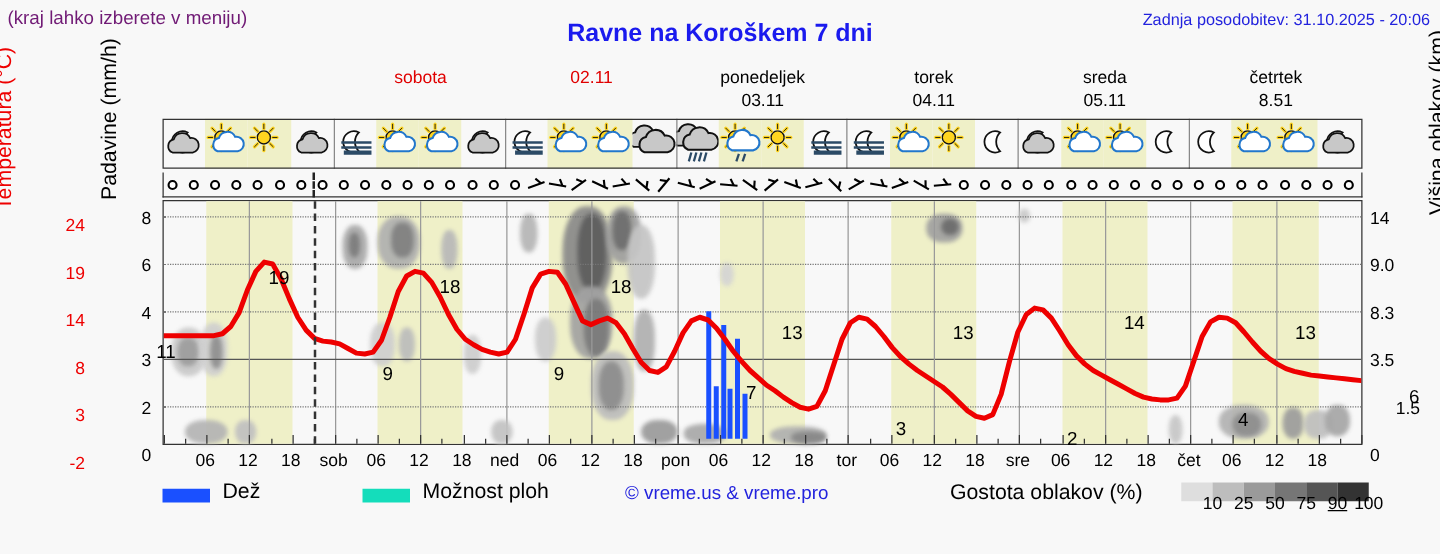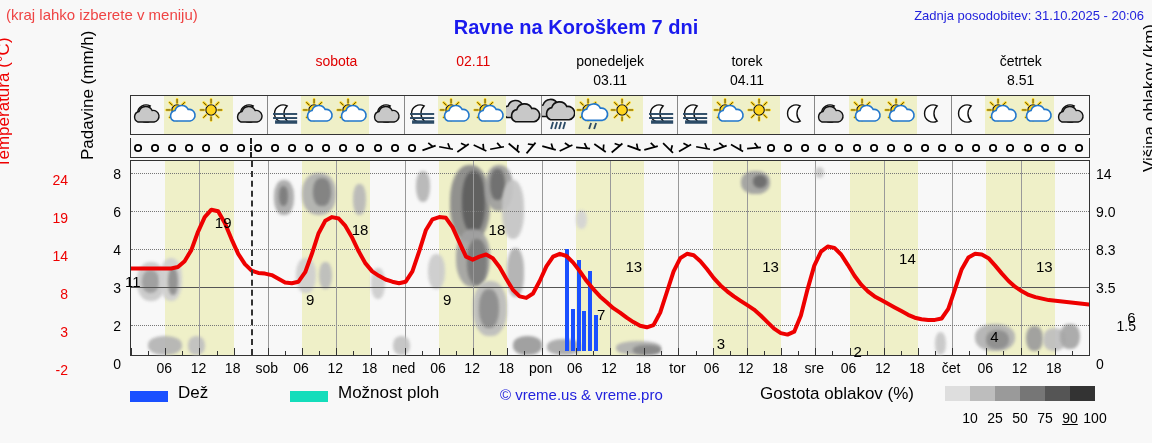--- a/index.html
+++ b/index.html
@@ -6,21 +6,21 @@
   body{
     width:1152px;height:443px;
     background:#f8f8f8;
     font-family:"Liberation Sans", sans-serif;
     position:relative;
     overflow:hidden;
   }
   .abs{position:absolute;}
 
   
-  #menu-note{left:6px;top:6px;color:#ef4444;font-size:15px;white-space:nowrap;}
+  #menu-note{left:6px;top:6px;color:#701a75;font-size:15px;white-space:nowrap;}
   #page-title{left:0;top:16px;width:1152px;text-align:center;color:#1a1aee;font-size:20px;font-weight:bold;}
   #last-update{right:8px;top:8px;color:#2222dd;font-size:13px;white-space:nowrap;}
   .band{position:absolute;top:0;height:100%;background:#eff0c8;}
   .daysep{position:absolute;top:0;height:100%;width:1px;background:#999;}
   .nowline{position:absolute;top:0;height:100%;border-left:2px dashed #333;}
 
   
   #dayheads{left:130px;top:52px;width:960px;height:40px;}
   .dayhead{position:absolute;top:0;width:137.14px;text-align:center;font-size:14px;color:#000;line-height:19px;}
   .dayhead.wknd{color:#e00000;}
@@ -61,21 +61,21 @@
   .xlab{position:absolute;font-size:14px;color:#000;text-align:center;width:40px;margin-left:-20px;}
 
   
   #legend{left:130px;top:386px;width:1010px;height:40px;}
   .lgswatch{position:absolute;width:38px;height:11px;top:5px;}
   .lglabel{position:absolute;top:-3px;font-size:17px;color:#000;white-space:nowrap;}
   #copyright{position:absolute;left:370px;top:0px;font-size:15px;color:#2222dd;white-space:nowrap;}
   #cloudlegend-title{position:absolute;left:630px;top:-2px;font-size:17px;color:#000;white-space:nowrap;}
   #cloudbar{position:absolute;left:815px;top:0px;height:15px;width:150px;display:flex;}
   #cloudbar div{flex:1;height:100%;}
-  #cloudticks{position:absolute;left:805px;top:24px;width:180px;height:18px;}
+  #cloudticks{position:absolute;left:805px;top:8px;width:180px;height:18px;}
   .cl-t{position:absolute;font-size:14px;color:#000;text-align:center;width:30px;margin-left:-15px;}
 
   .tlabel{position:absolute;font-size:15px;color:#000;font-family:"Liberation Sans",sans-serif;}
   svg{display:block;}
 </style>
 </head>
 <body>
 
 <div class="abs" id="menu-note">(kraj lahko izberete v meniju)</div>
 <div class="abs" id="page-title">Ravne na Koroškem 7 dni</div>
@@ -88,20 +88,24 @@
     <div class="dayhead wknd" style="left: 274.714px;">
       <div>02.11</div>
     </div>
     <div class="dayhead" style="left: 411.571px;">
       <div>ponedeljek</div>
       <div>03.11</div>
     </div>
     <div class="dayhead" style="left: 548.429px;">
       <div>torek</div>
       <div>04.11</div>
+    </div>
+    <div class="dayhead" style="left: 685.286px;">
+      <div>sreda</div>
+      <div>05.11</div>
     </div>
     <div class="dayhead" style="left: 822.143px;">
       <div>četrtek</div>
       <div>8.51</div>
     </div>
   </div>
 
 <div class="abs" id="iconrow">
     <div class="icocell" style="left: 0px; width: 34.2143px;">
       <svg width="34.214285714285715" height="40" viewBox="0 0 34 34">

